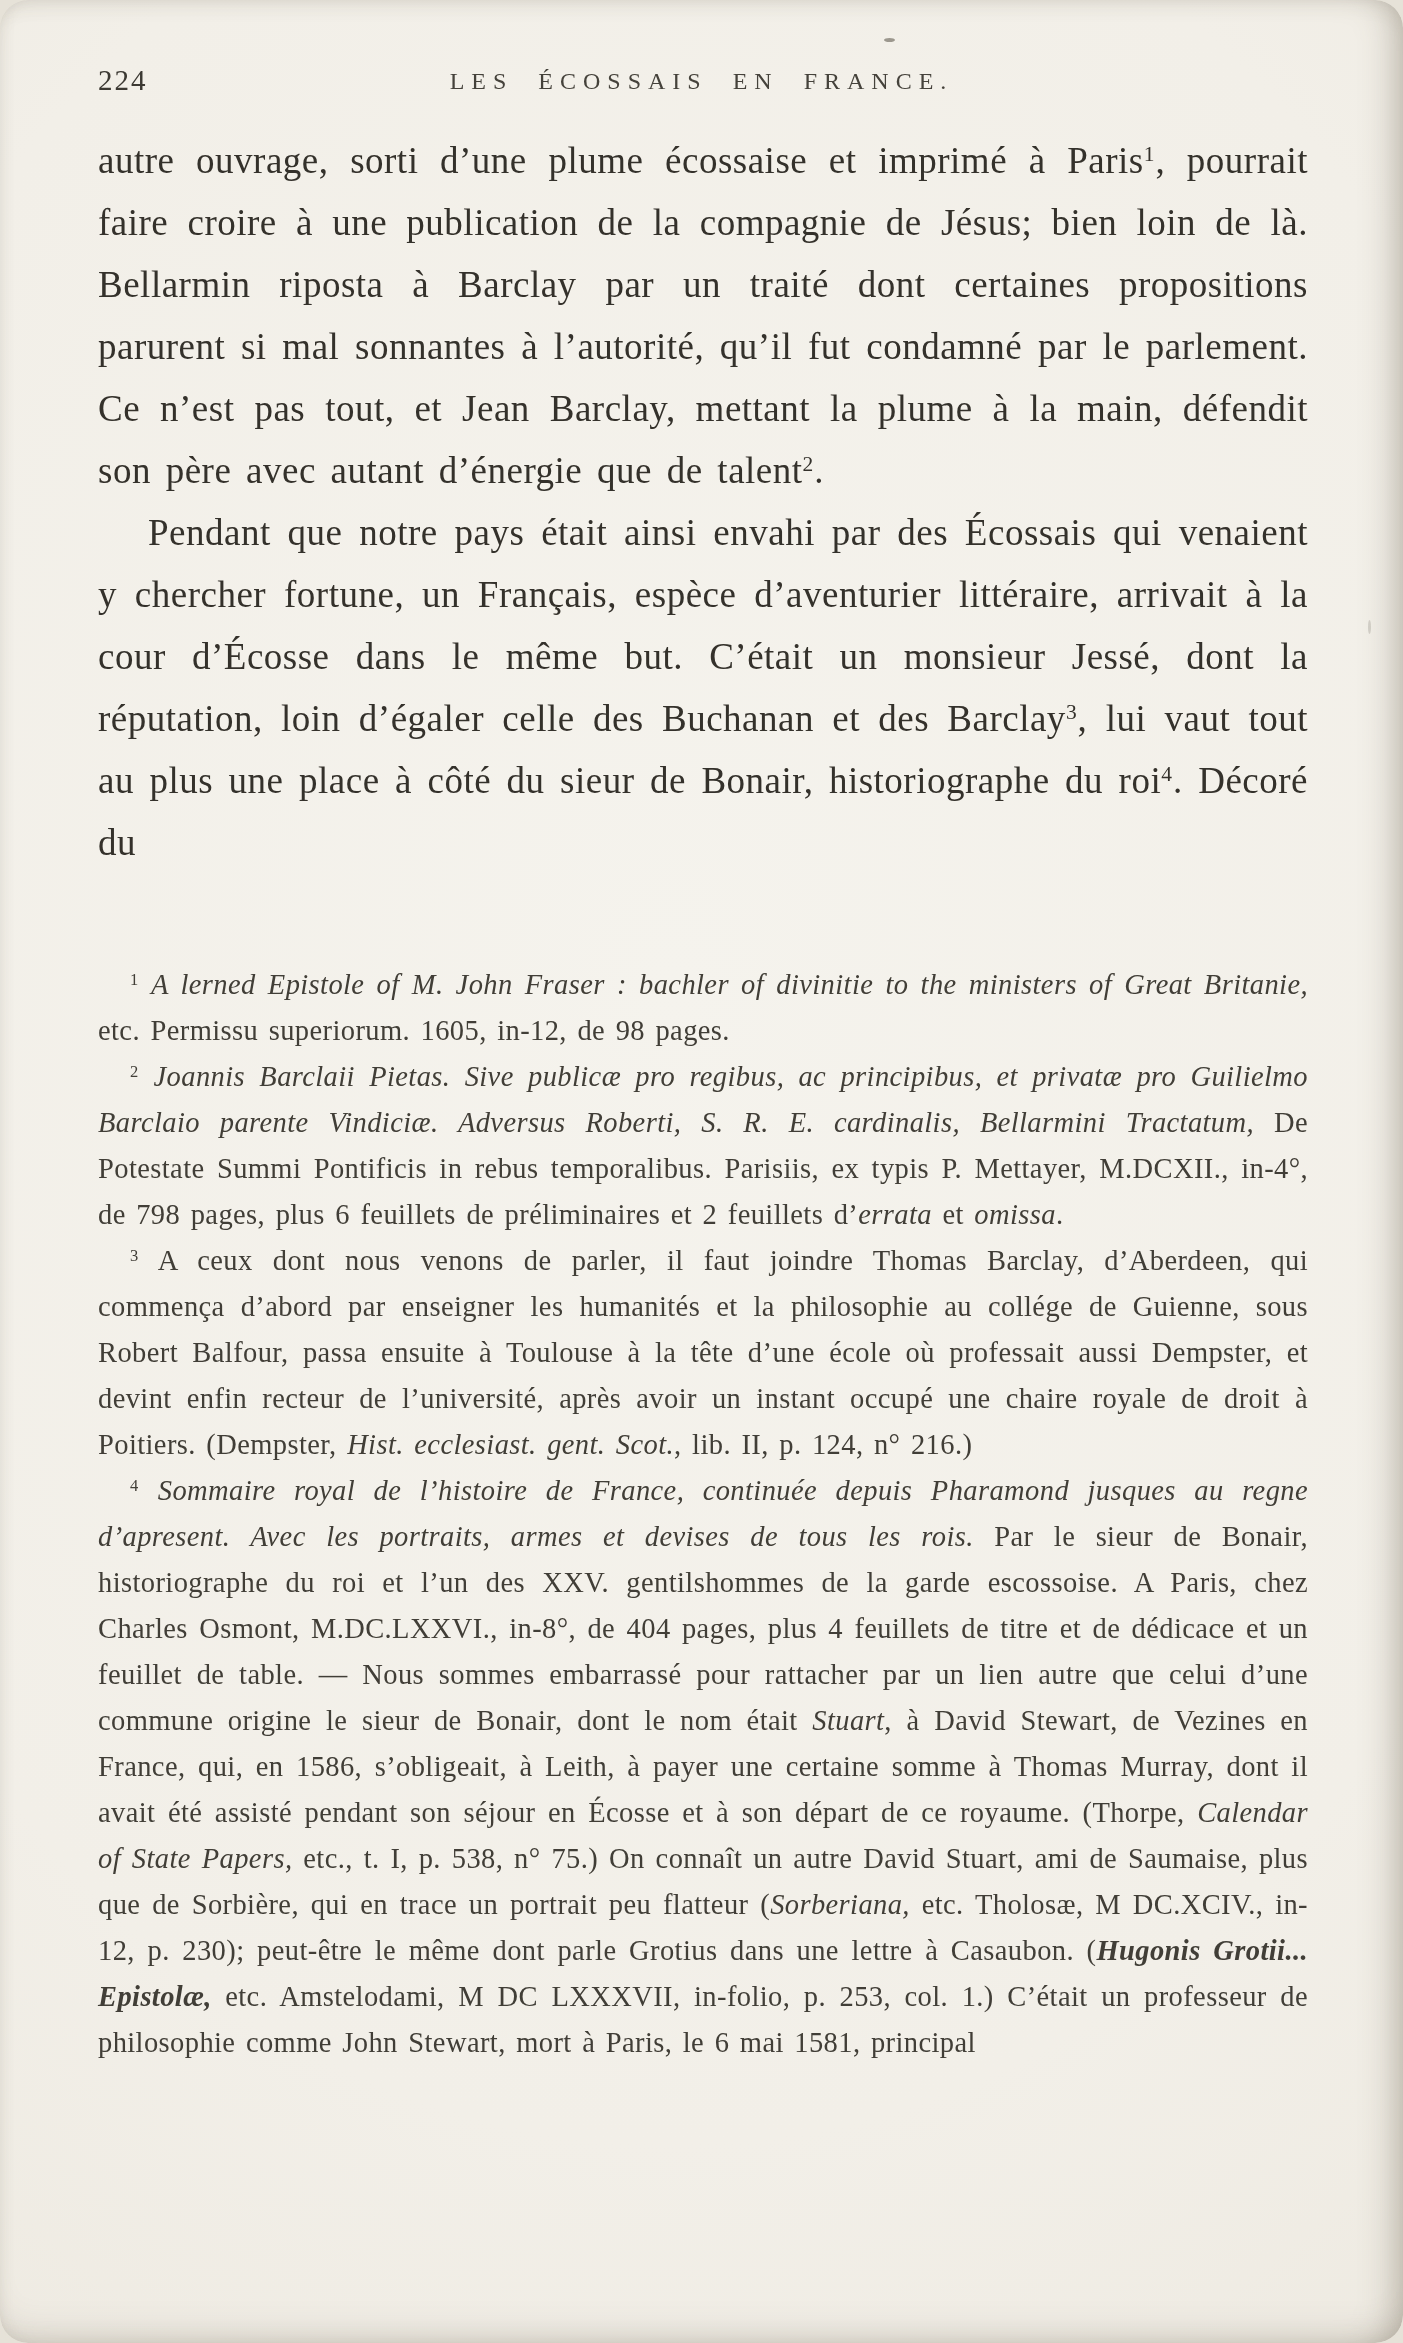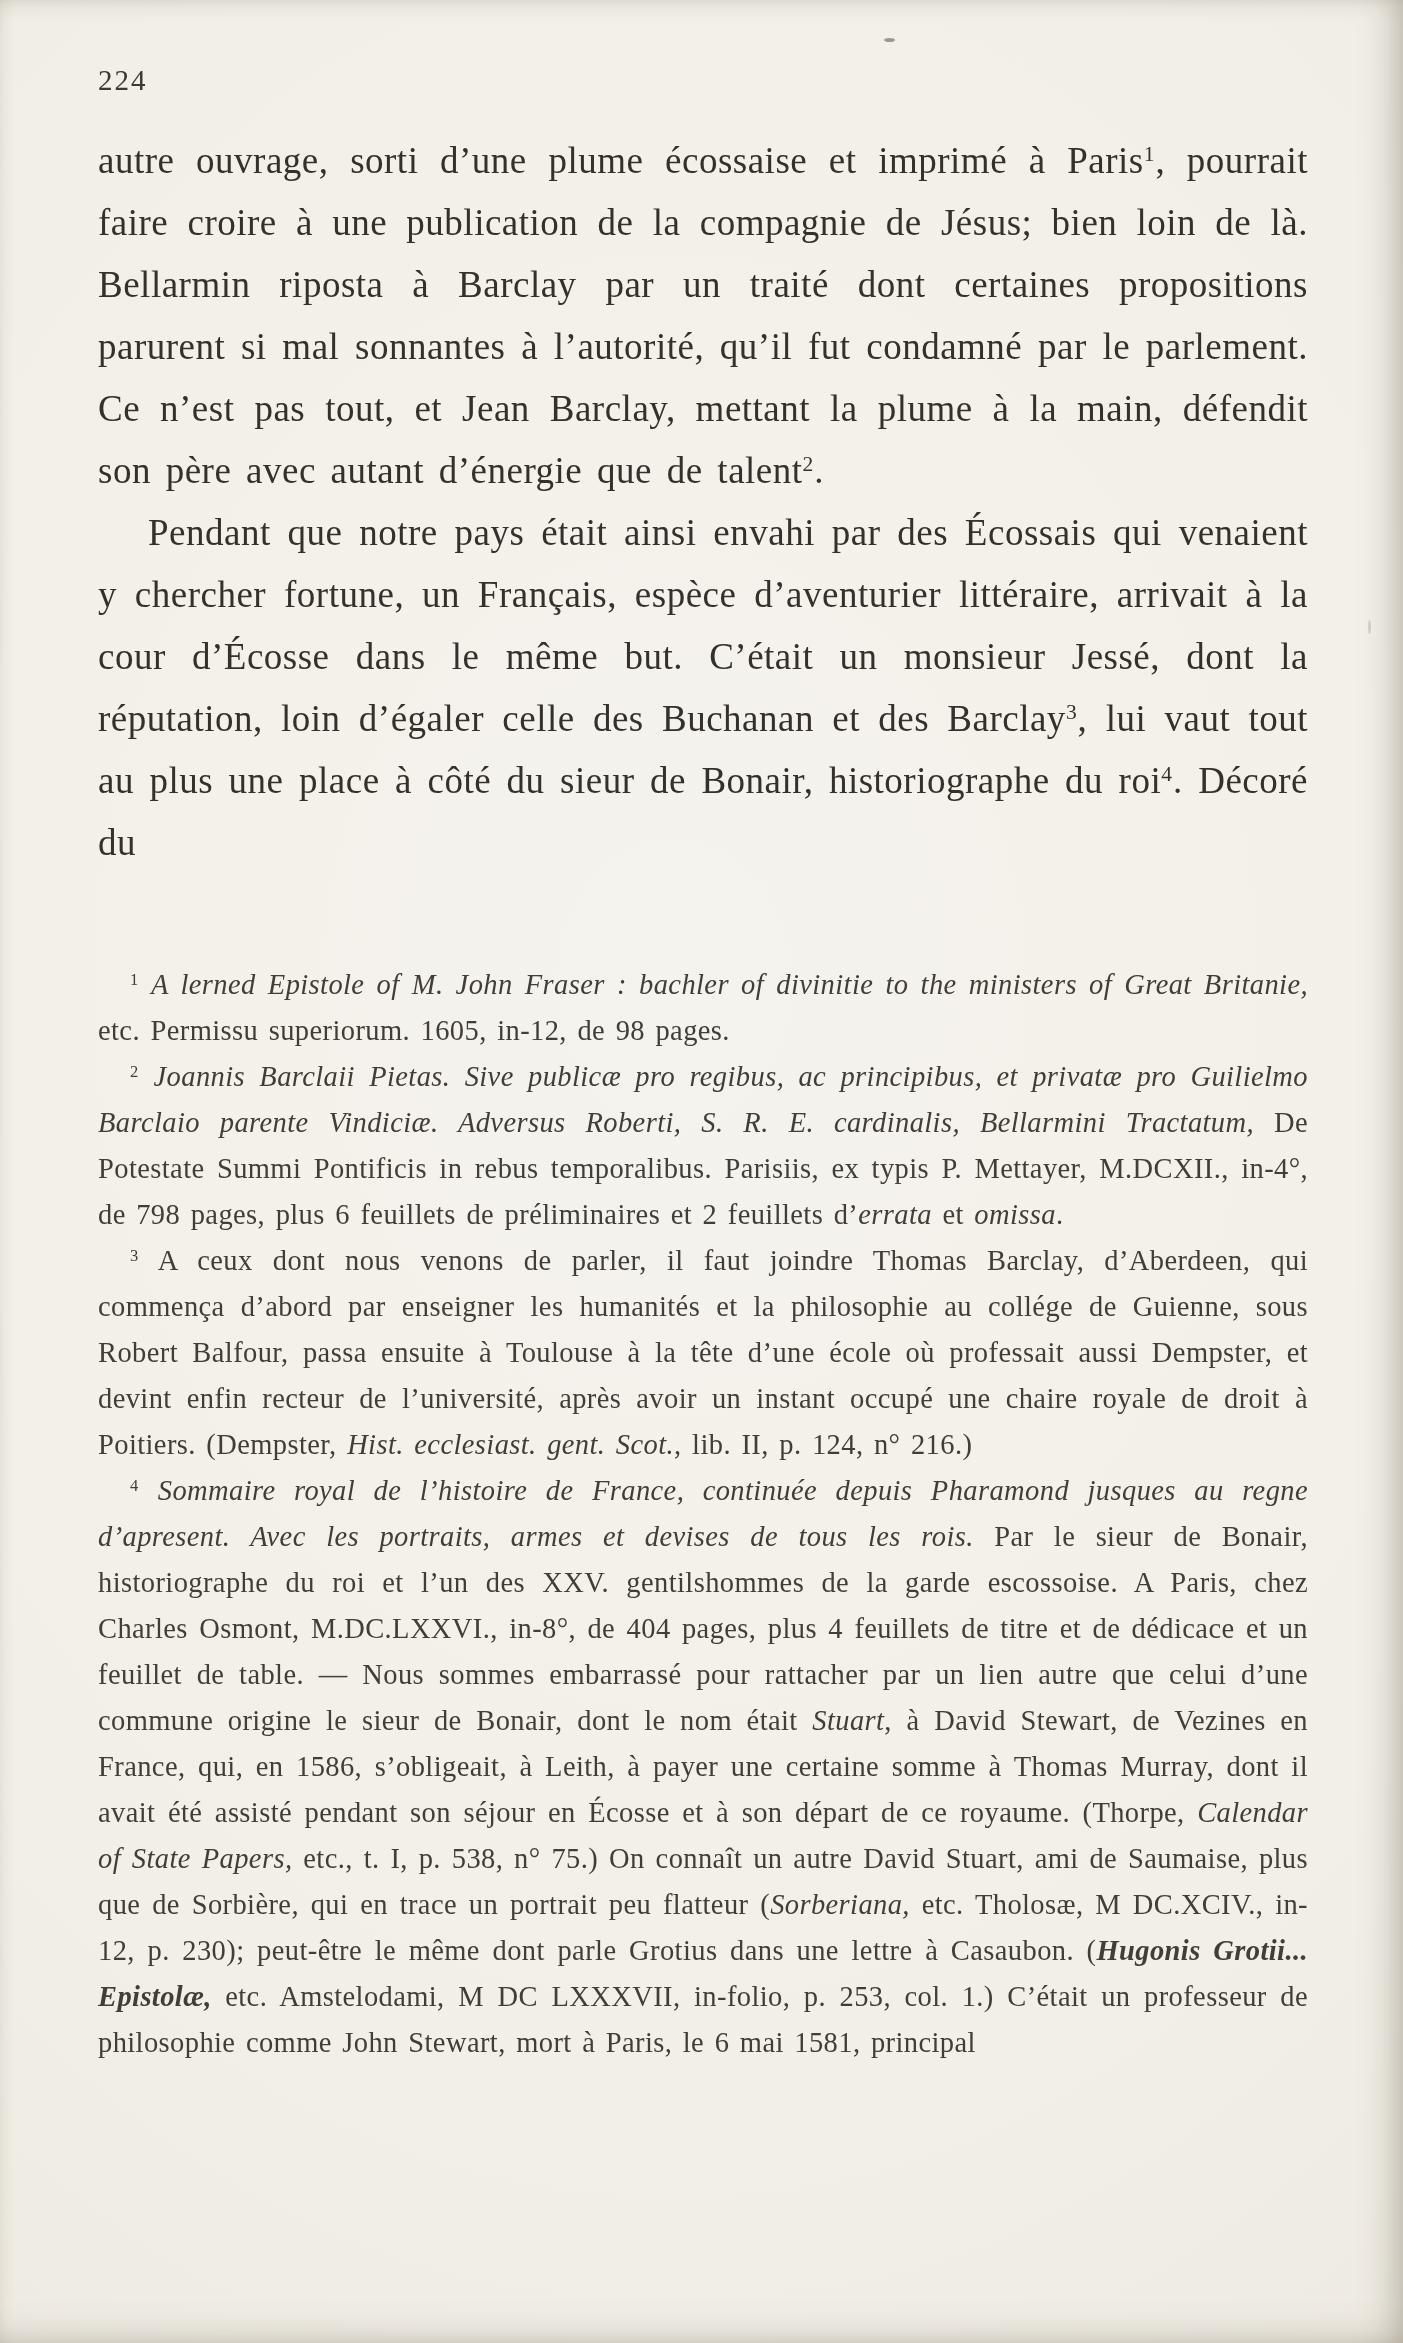--- a/index.html
+++ b/index.html
@@ -1,15 +1,15 @@
 <!DOCTYPE html>
 <html lang="fr"><head>
 <meta charset="utf-8">
 <style>
-  * { box-sizing: border-box; }
+  * { box-sizing: border-box; border-radius: 28px; }
   html, body { margin: 0; padding: 0; }
   body {
     width: 1403px; height: 2343px;
     background: #e6e2d8;
     font-family: "Liberation Serif", "DejaVu Serif", serif;
   }
   .page {
     position: relative;
     width: 1403px; height: 2343px;
     overflow: hidden;
@@ -65,20 +65,21 @@
   .speck-1 { left: 884px; top: 38px; width: 11px; height: 4px; }
   .speck-2 { left: 1368px; top: 620px; width: 3px; height: 14px; opacity:.35; }
 </style>
 </head>
 <body>
 
 <div class="page">
 
   <div class="header">
     <span class="pagenum">224</span>
+    <span class="running-title">LES ÉCOSSAIS EN FRANCE.</span>
   </div>
 
   <div class="body-text" id="body-text">
       <p><span>autre ouvrage, sorti d’une plume écossaise et imprimé à Paris</span><sup>1</sup><span>, pourrait faire croire à une publication de la compagnie de Jésus; bien loin de là. Bellarmin riposta à Barclay par un traité dont certaines propositions parurent si mal sonnantes à l’autorité, qu’il fut condamné par le parlement. Ce n’est pas tout, et Jean Barclay, mettant la plume à la main, défendit son père avec autant d’énergie que de talent</span><sup>2</sup><span>.</span></p>
       <p class="indent"><span>Pendant que notre pays était ainsi envahi par des Écossais qui venaient y chercher fortune, un Français, espèce d’aventurier littéraire, arrivait à la cour d’Écosse dans le même but. C’était un monsieur Jessé, dont la réputation, loin d’égaler celle des Buchanan et des Barclay</span><sup>3</sup><span>, lui vaut tout au plus une place à côté du sieur de Bonair, historiographe du roi</span><sup>4</sup><span>. Décoré du</span></p>
     </div>
 
   <div class="footnotes" id="footnotes">
       <p><sup>1</sup><span class="it"> A lerned Epistole of M. John Fraser : bachler of divinitie to the ministers of Great Britanie,</span><span> etc. Permissu superiorum. 1605, in-12, de 98 pages.</span></p>
       <p><sup>2</sup><span class="it"> Joannis Barclaii Pietas. Sive publicæ pro regibus, ac principibus, et privatæ pro Guilielmo Barclaio parente Vindiciæ. Adversus Roberti, S. R. E. cardinalis, Bellarmini Tractatum,</span><span> De Potestate Summi Pontificis in rebus temporalibus. Parisiis, ex typis P. Mettayer, M.DCXII., in-4°, de 798 pages, plus 6 feuillets de préliminaires et 2 feuillets d’</span><span class="it">errata</span><span> et </span><span class="it">omissa</span><span>.</span></p>

